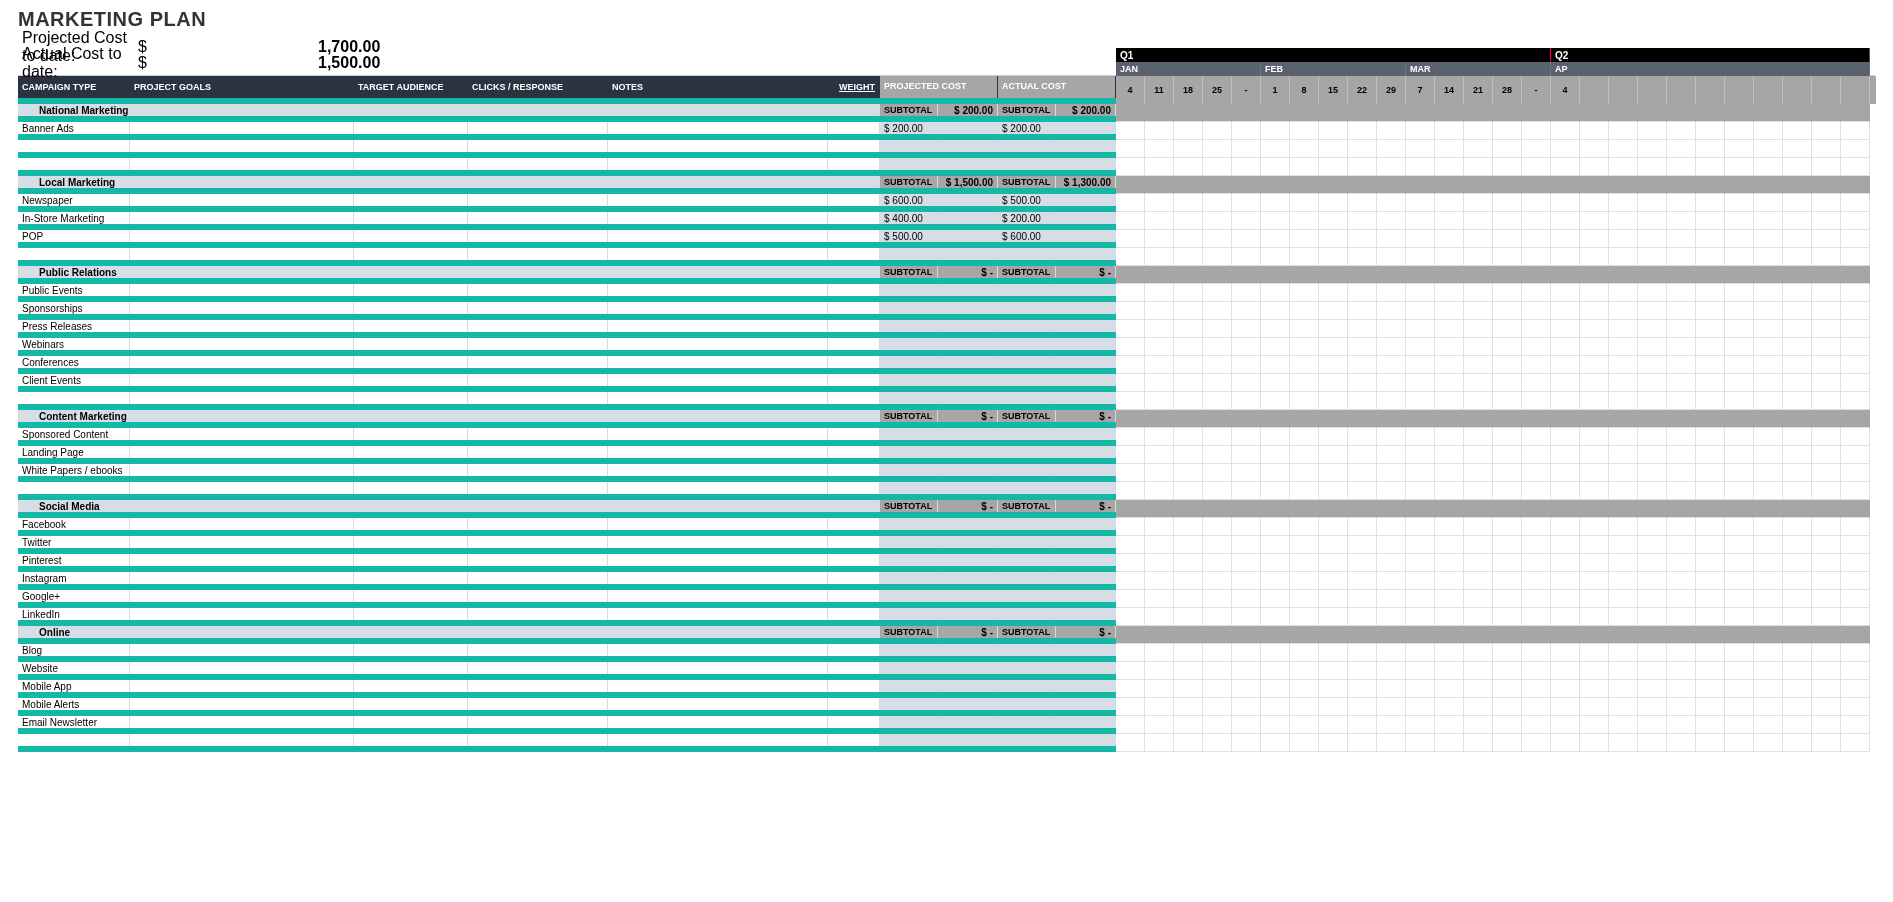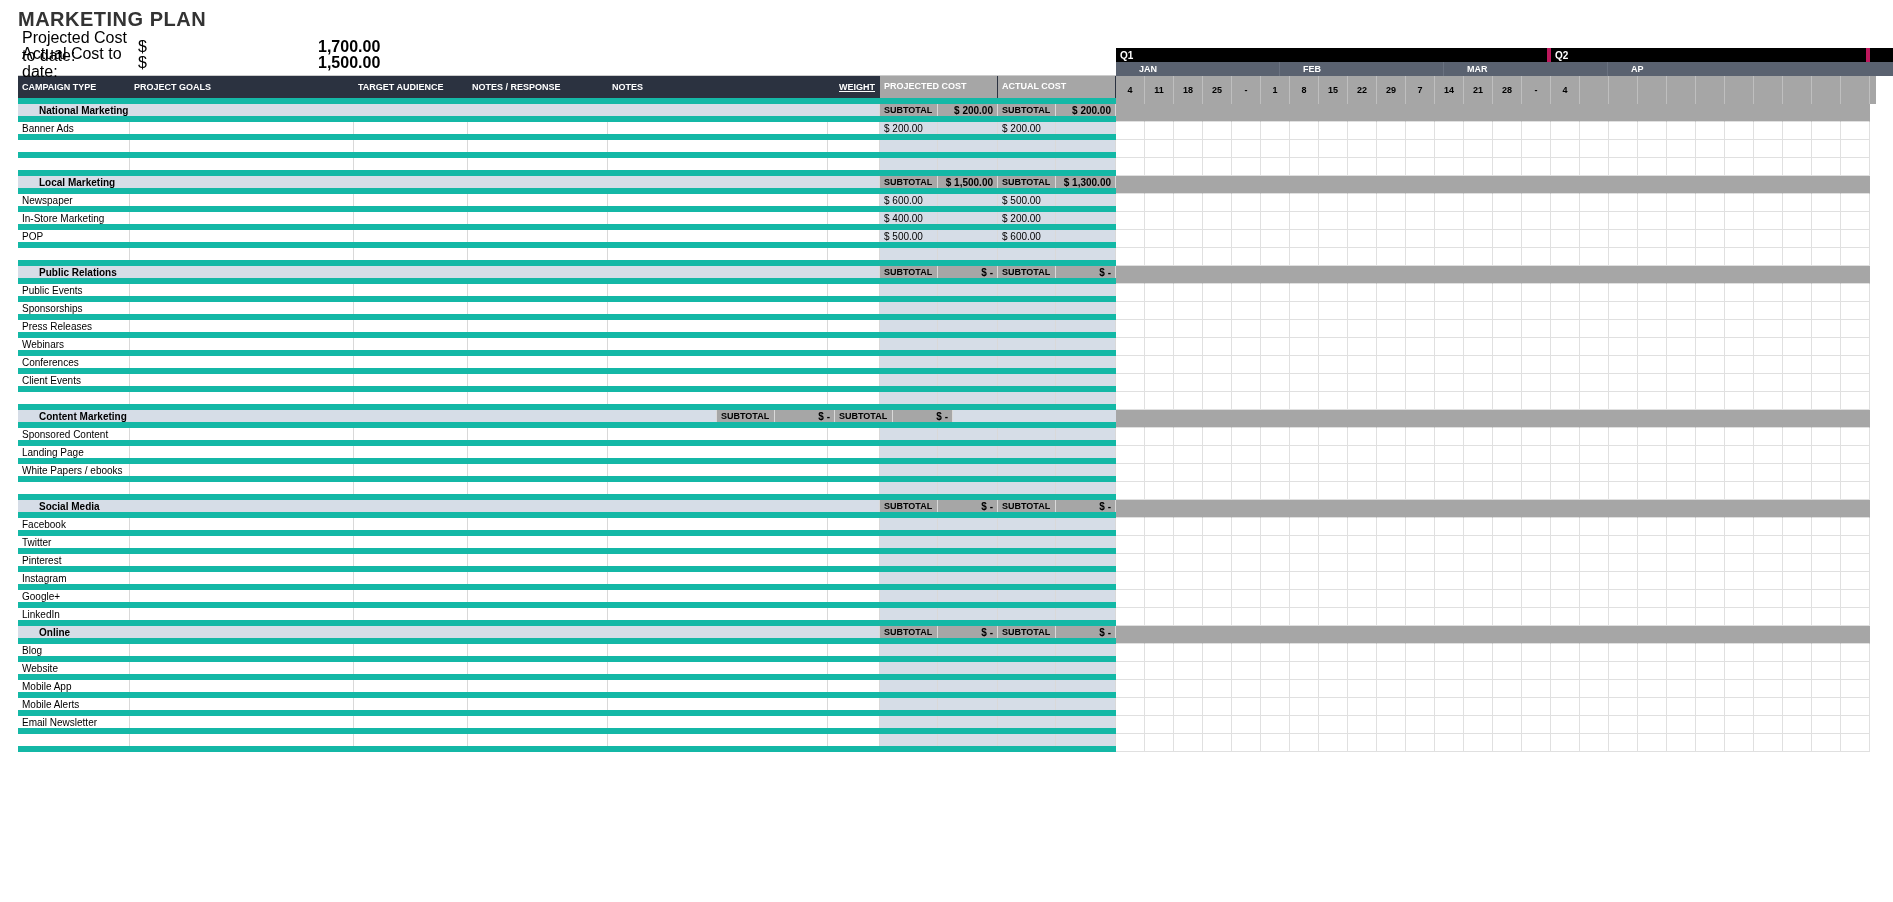--- a/index.html
+++ b/index.html
@@ -29,23 +29,23 @@
 .c-acv { width: 60px; justify-content: flex-end; }
 .hdr-dark { background: #2b3240; color: #fff; font-weight: bold; font-size: 9px; }
 .hdr-dark .cell { border-right-color: #2b3240; }
 .cost-hdr { background: #a6a6a6; font-weight: bold; font-size: 9px; line-height: 1.1; white-space: normal; }
 .section-row { background: #d6dde7; font-weight: bold; }
 .section-row .c-type { width: 862px; padding-left: 21px; }
 .section-sub { background: #a6a6a6; font-weight: bold; }
 .data-row .c-pc, .data-row .c-pcv, .data-row .c-ac, .data-row .c-acv { background: #d6dde7; }
 .money { font-family: Arial; }
 .q-row { display: flex; height: 14px; background: #000; color: #fff; font-weight: bold; font-size: 10px; }
-.q-cell { border-right: 4px solid #be185d; display:flex; align-items:center; padding-left:4px; }
+.q-cell { border-right: 1px solid #be185d; display:flex; align-items:center; padding-left:4px; }
 .m-row { display: flex; height: 14px; background: #5a6270; color: #fff; font-weight: bold; font-size: 9px; }
-.m-cell { border-right: 1px solid #6a7280; display:flex; align-items:center; padding-left:4px;margin-left:19px; }
+.m-cell { border-right: 1px solid #6a7280; display:flex; align-items:center; padding-left:4px; }
 .d-row-hdr { display: flex; height: 28px; background: #a6a6a6; font-weight: bold; font-size: 9px; }
 .d-cell { width: 29px; border-right: 1px solid #bfbfbf; display:flex; align-items:center; justify-content:center; }
 .tl-row { display: flex; height: 18px; }
 .tl-cell { width: 29px; border-right: 1px solid #e0e0e0; border-bottom: 1px solid #e0e0e0; }
 .tl-row.section .tl-cell { background: #a6a6a6; border-right-color: #a6a6a6; }
 .right-stack { position: absolute; top: -28px; left: 0; }
 .subt { font-size:9px; }
 </style>
 </head>
 <body>
@@ -66,21 +66,21 @@
     <div class="hint">* Enter date of first Monday each month</div>
   </div>
 
   <div class="sheet">
 
     <div class="left">
       <div class="row hdr-dark tall">
         <div class="cell c-type">CAMPAIGN TYPE</div>
         <div class="cell c-goals">PROJECT GOALS</div>
         <div class="cell c-aud">TARGET AUDIENCE</div>
-        <div class="cell c-clicks">NOTES / RESPONSE</div>
+        <div class="cell c-clicks">CLICKS / RESPONSE</div>
         <div class="cell c-notes">NOTES</div>
         <div class="cell c-weight">WEIGHT</div>
         <div class="cell c-pc cost-hdr" style="width:118px;">PROJECTED COST</div>
         <div class="cell c-ac cost-hdr" style="width:118px;">ACTUAL COST</div>
       </div>
       <div id="body-rows">
           <div class="row section-row">
             <div class="cell c-type" style="width:862px;">National Marketing</div>
             <div class="cell c-pc section-sub subt">SUBTOTAL</div>
             <div class="cell c-pcv section-sub money">$   200.00</div>
@@ -263,21 +263,21 @@
             <div class="cell c-aud"></div>
             <div class="cell c-clicks"></div>
             <div class="cell c-notes"></div>
             <div class="cell c-weight"></div>
             <div class="cell c-pc money"></div>
             <div class="cell c-pcv"></div>
             <div class="cell c-ac money"></div>
             <div class="cell c-acv"></div>
           </div>
           <div class="row section-row">
-            <div class="cell c-type" style="width:699px;">Content Marketing</div>
+            <div class="cell c-type" style="width:862px;">Content Marketing</div>
             <div class="cell c-pc section-sub subt">SUBTOTAL</div>
             <div class="cell c-pcv section-sub money">$          -</div>
             <div class="cell c-ac section-sub subt">SUBTOTAL</div>
             <div class="cell c-acv section-sub money">$          -</div>
           </div>
           <div class="row data-row">
             <div class="cell c-type">Sponsored Content</div>
             <div class="cell c-goals"></div>
             <div class="cell c-aud"></div>
             <div class="cell c-clicks"></div>

